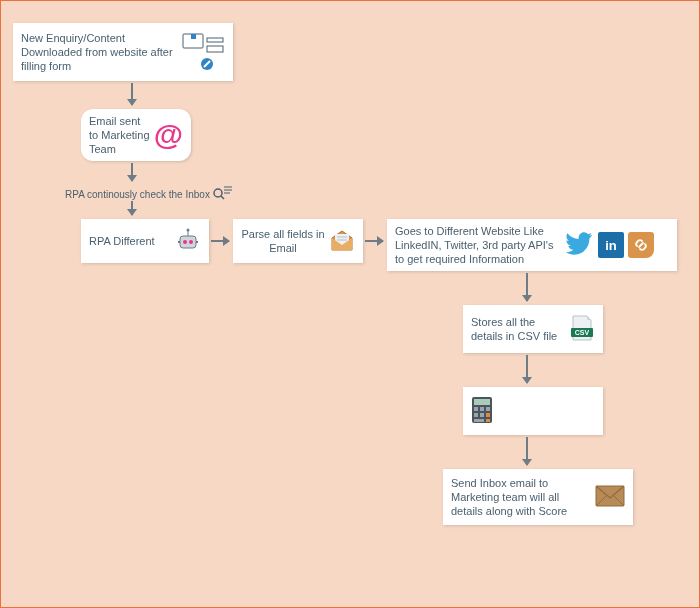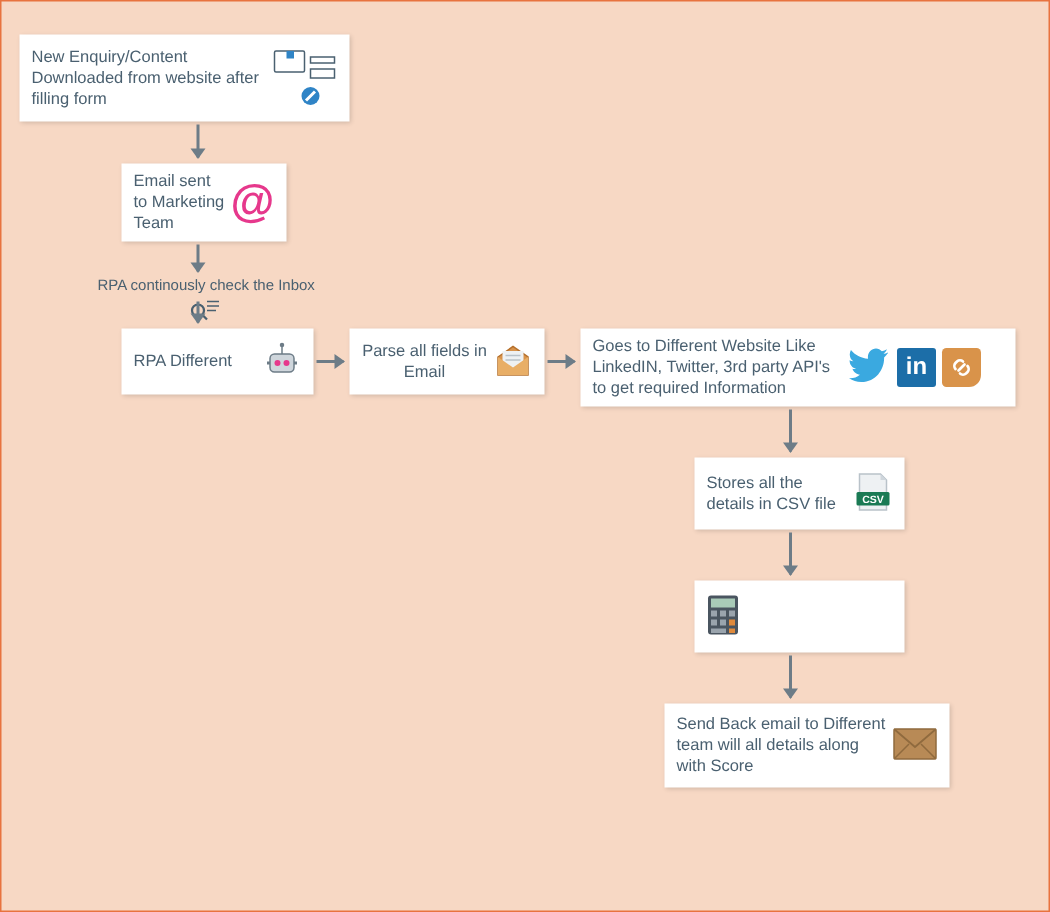--- a/index.html
+++ b/index.html
@@ -65,28 +65,28 @@
       <rect x="26" y="6" width="16" height="4" fill="none" stroke="#4a6070"></rect>
       <rect x="26" y="14" width="16" height="6" fill="none" stroke="#4a6070"></rect>
       <circle cx="26" cy="32" r="6" fill="#2f84c6"></circle>
       <path d="M23 35 L29 29" stroke="#fff" stroke-width="2"></path>
     </svg>
   </div>
 </div>
 
 <div class="arrow v" style="left:130px;top:82px;height:22px;"></div>
 
-<div class="box" style="left:80px;top:108px;width:110px;height:52px;">
+<div class="box" style="left:80px;top:108px;width:110px;height:52px;border-radius:12px;">
   <div class="txt">Email sent to Marketing Team</div>
   <span class="sq" style="color:#e6388c;font-size:30px;font-weight:bold;">@</span>
 </div>
 
 <div class="arrow v" style="left:130px;top:162px;height:18px;"></div>
 
-<div class="ann" style="left:64px;top:184px;display:flex;align-items:center;gap:3px;flex-direction:column;">
+<div class="ann" style="left:64px;top:184px;display:flex;align-items:center;gap:3px;">
   <span>RPA continously check the Inbox</span>
   <span>
     <svg width="20" height="16" viewBox="0 0 20 16">
       <line x1="11" y1="2" x2="19" y2="2" stroke="#4a6070"></line>
       <line x1="11" y1="5" x2="19" y2="5" stroke="#4a6070"></line>
       <line x1="11" y1="8" x2="17" y2="8" stroke="#4a6070"></line>
       <circle cx="5" cy="8" r="4" fill="none" stroke="#4a6070" stroke-width="1.5"></circle>
       <line x1="8" y1="11" x2="11" y2="14" stroke="#4a6070" stroke-width="1.5"></line>
     </svg>
   </span>
@@ -127,21 +127,21 @@
 <div class="arrow h" style="left:364px;top:239px;width:18px;"></div>
 
 <div class="box" style="left:386px;top:218px;width:290px;height:52px;">
   <div class="txt" style="max-width:165px;">Goes to Different Website Like LinkedIN, Twitter,  3rd party API's to get required Information</div>
   <div class="iconset">
     <span>
       <svg width="30" height="26" viewBox="0 0 30 26">
         <path d="M28 4c-1 .5-2 .8-3 .9 1-.7 1.9-1.8 2.3-3-1 .6-2.2 1.1-3.4 1.3C22.9 2 21.5 1.3 20 1.3c-3 0-5.4 2.5-5.4 5.6 0 .4 0 .8.1 1.2C10 7.8 6 5.6 3.3 2.3c-.5.9-.8 1.9-.8 3 0 1.9.9 3.6 2.4 4.6-.9 0-1.8-.3-2.5-.7v.1c0 2.7 1.8 5 4.3 5.5-.4.1-.9.2-1.4.2-.3 0-.7 0-1-.1.7 2.2 2.7 3.8 5 3.9-1.8 1.5-4.1 2.4-6.6 2.4H2c2.4 1.6 5.2 2.5 8.2 2.5 9.8 0 15.2-8.4 15.2-15.7v-.7c1-.8 1.9-1.8 2.6-2.9z" fill="#3aa9e0"></path>
       </svg>
     </span>
-    <span class="sq" style="width:26px;height:26px;background:#1c6ea8;color:#fff;font-weight:bold;font-size:16px;border-radius:2px;">in</span>
+    <span class="sq" style="width:26px;height:26px;background:#1c6ea8;color:#fff;font-weight:bold;font-size:13px;border-radius:2px;">in</span>
     <span class="sq" style="width:26px;height:26px;background:#d9934a;border-radius:3px 3px 8px 3px;">
       <svg width="16" height="16" viewBox="0 0 16 16">
         <path d="M6 10 L10 6 M4 9a3 3 0 0 1 0-4l1-1a3 3 0 0 1 4 0 M12 7a3 3 0 0 1 0 4l-1 1a3 3 0 0 1-4 0" fill="none" stroke="#fff" stroke-width="1.8" stroke-linecap="round"></path>
       </svg>
     </span>
   </div>
 </div>
 
 <div class="arrow v" style="left:525px;top:272px;height:28px;"></div>
 
@@ -172,21 +172,21 @@
       <rect x="15" y="17" width="4" height="4" fill="#e08a3c"></rect>
       <rect x="3" y="23" width="10" height="3" fill="#9aa4ad"></rect>
       <rect x="15" y="23" width="4" height="3" fill="#e08a3c"></rect>
     </svg>
   </span>
 </div>
 
 <div class="arrow v" style="left:525px;top:436px;height:28px;"></div>
 
 <div class="box" style="left:442px;top:468px;width:190px;height:56px;">
-  <div class="txt">Send Back email to Different team will all details along with Score</div>
+  <div class="txt">Send Inbox email to Marketing team will all details along with Score</div>
   <span>
     <svg width="30" height="22" viewBox="0 0 30 22">
       <rect x="1" y="1" width="28" height="20" rx="1" fill="#b88a56" stroke="#8f6a3e"></rect>
       <path d="M1 1 L15 13 L29 1" fill="none" stroke="#8f6a3e" stroke-width="1.2"></path>
       <path d="M1 21 L11 11 M29 21 L19 11" stroke="#8f6a3e" stroke-width="1"></path>
     </svg>
   </span>
 </div>
 
 </body></html>

